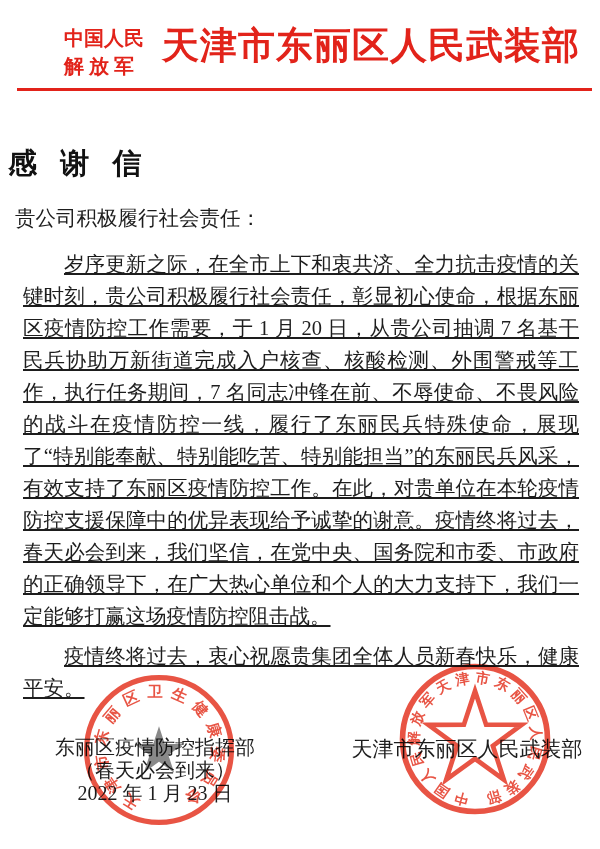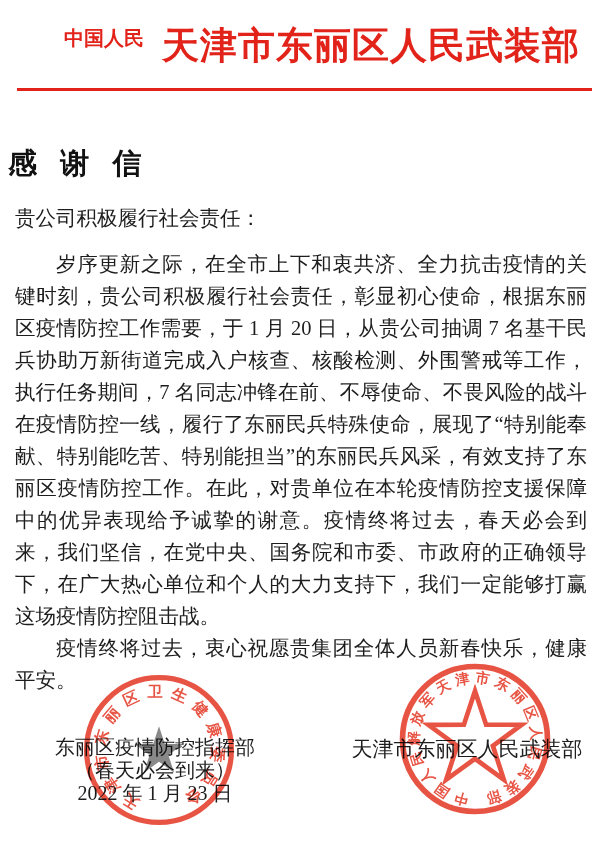--- a/index.html
+++ b/index.html
@@ -41,22 +41,23 @@
     position:absolute;left:0;top:144px;width:100%;margin:0;
     text-align:left;font-size:29px;font-weight:bold;
     letter-spacing:8px;text-indent:8px;color:#111;
   }
   .letter-body{
     position:absolute;left:15px;top:202px;width:572px;
     font-size:20.5px;line-height:32px;
   }
   .salutation{margin:0 0 14px 0;}
   .body-para{
-    margin:0;text-indent:2em;text-align:justify;
+    margin:8px;text-indent:2em;text-align:justify;
     text-justify:inter-character;
+    text-decoration:underline;
   }
   
   .sign-left{
     position:absolute;left:35px;top:736px;width:240px;
     text-align:center;font-size:20px;line-height:23px;
     z-index:1;
   }
   .sign-right{
     position:absolute;left:347px;top:737px;width:240px;
     text-align:center;font-size:21px;line-height:24px;
@@ -77,20 +78,21 @@
     font-weight:bold;fill:currentColor;
   }
 </style>
 </head>
 <body>
 
 <div class="page">
 
   <div class="org-small">
     <div>中国人民</div>
+    <div>解 放 军</div>
   </div>
   <h1 class="org-title">天津市东丽区人民武装部</h1>
   <div class="red-rule"></div>
 
   <h2 class="letter-title">感 谢 信</h2>
 
   <div class="letter-body">
     <p class="salutation">贵公司积极履行社会责任：</p>
     <p class="body-para">岁序更新之际，在全市上下和衷共济、全力抗击疫情的关键时刻，贵公司积极履行社会责任，彰显初心使命，根据东丽区疫情防控工作需要，于 1 月 20 日，从贵公司抽调 7 名基干民兵协助万新街道完成入户核查、核酸检测、外围警戒等工作，执行任务期间，7 名同志冲锋在前、不辱使命、不畏风险的战斗在疫情防控一线，履行了东丽民兵特殊使命，展现了“特别能奉献、特别能吃苦、特别能担当”的东丽民兵风采，有效支持了东丽区疫情防控工作。在此，对贵单位在本轮疫情防控支援保障中的优异表现给予诚挚的谢意。疫情终将过去，春天必会到来，我们坚信，在党中央、国务院和市委、市政府的正确领导下，在广大热心单位和个人的大力支持下，我们一定能够打赢这场疫情防控阻击战。</p>
     <p class="body-para">疫情终将过去，衷心祝愿贵集团全体人员新春快乐，健康平安。</p>

